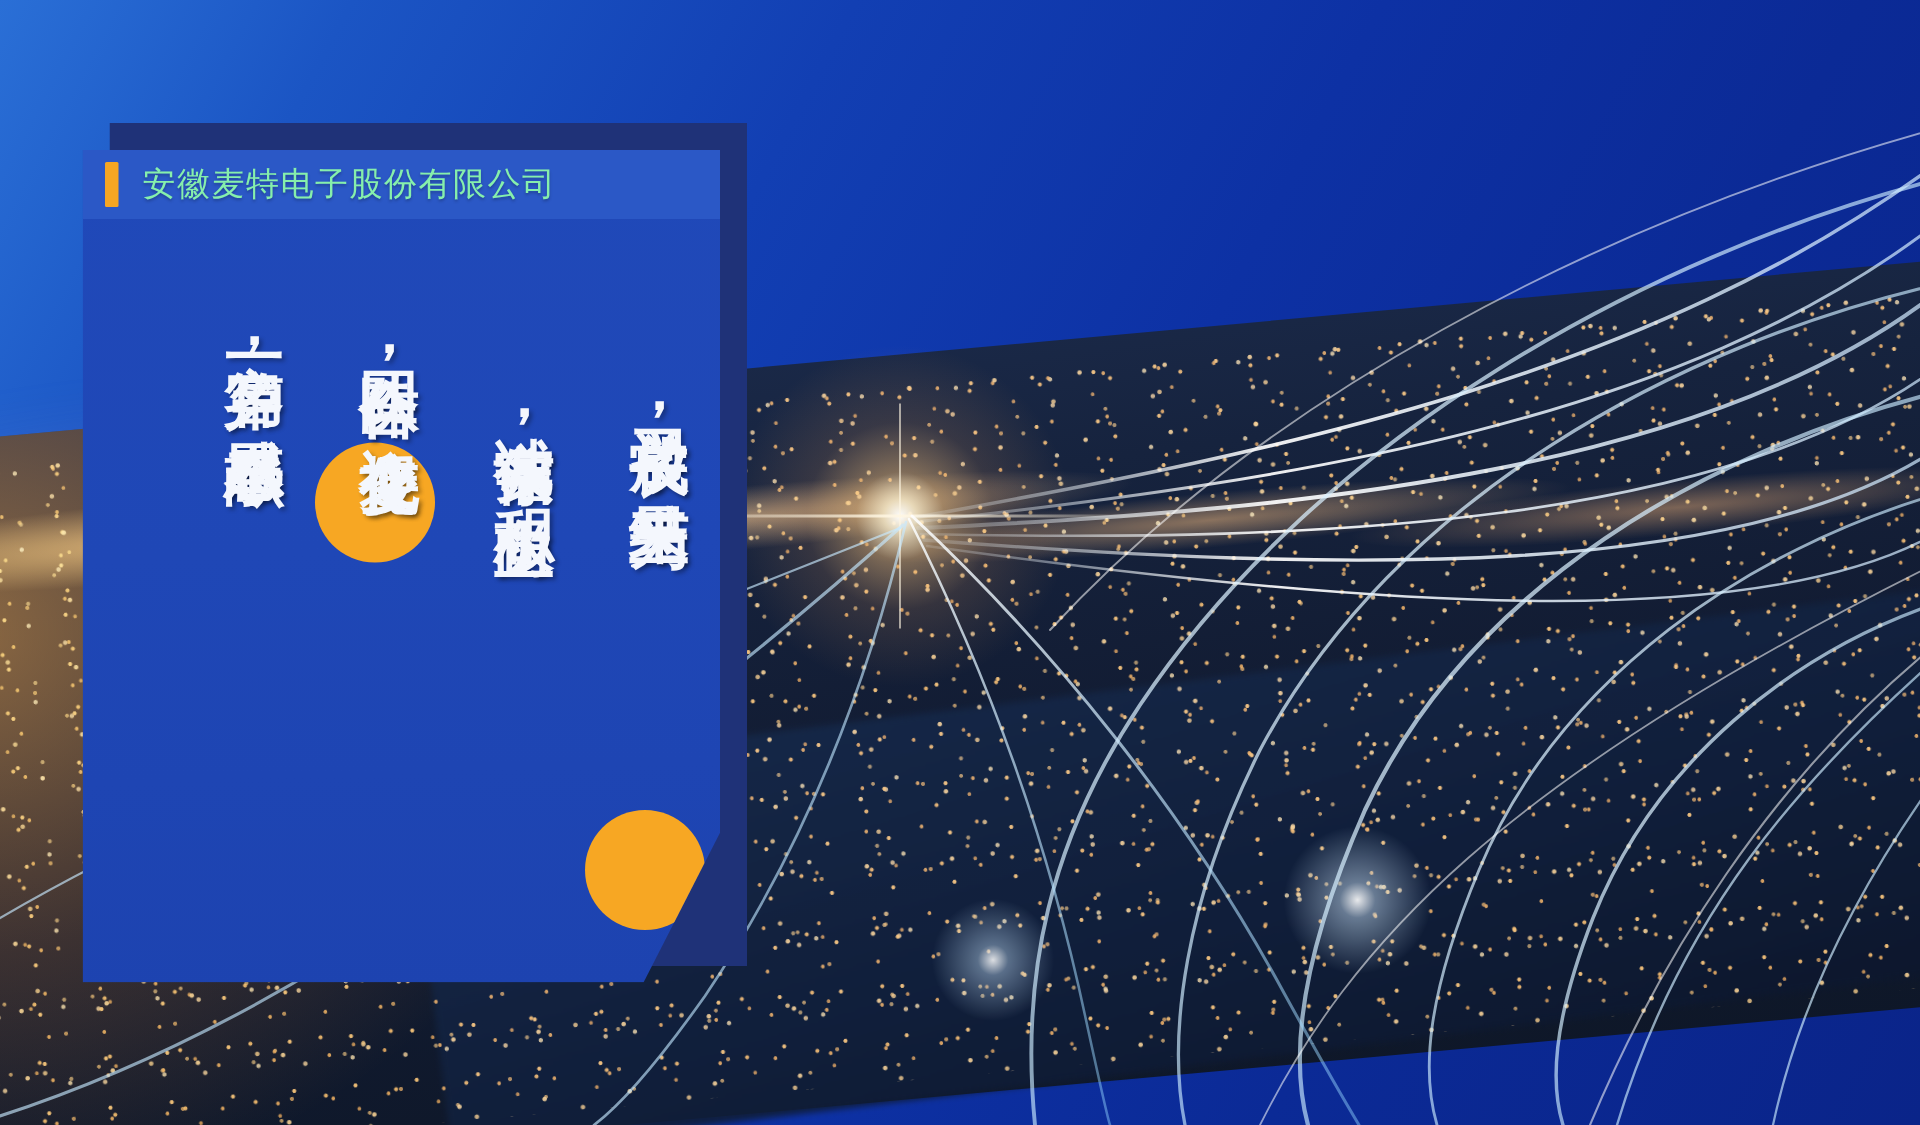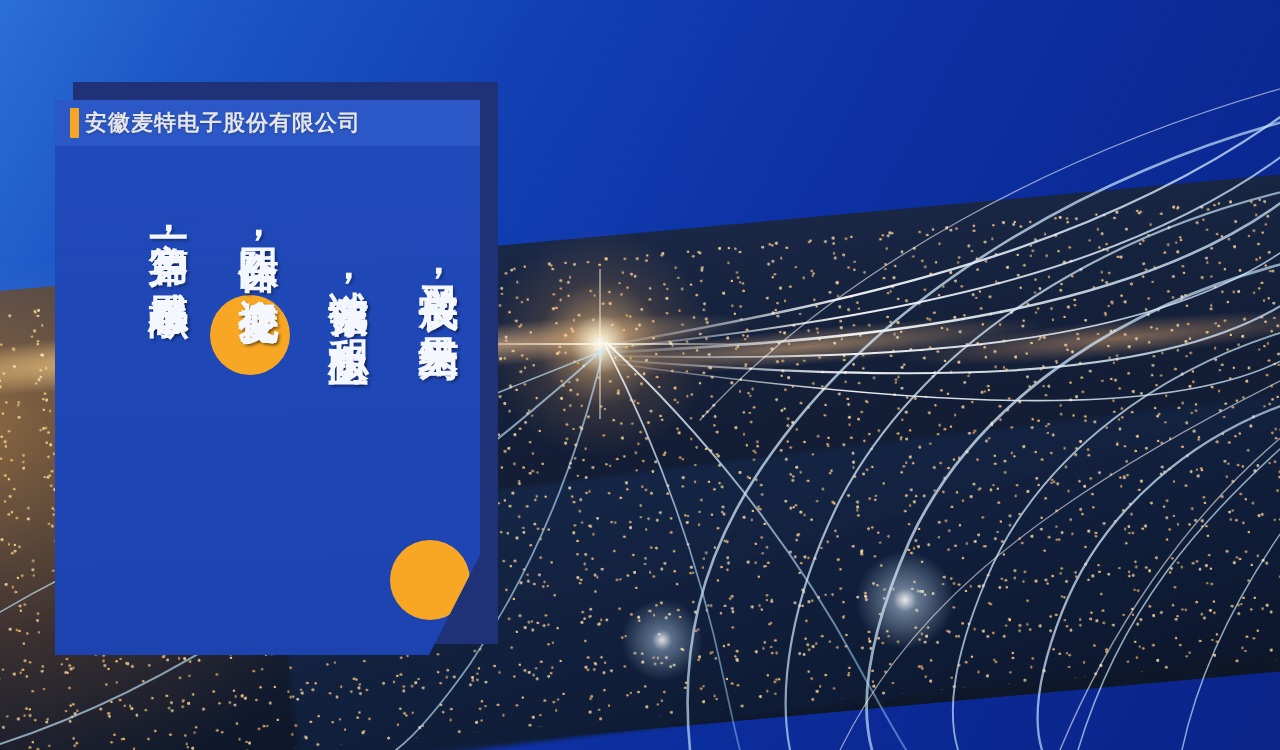--- a/index.html
+++ b/index.html
@@ -116,21 +116,21 @@
   .title-band{
     position:absolute;left:0;top:0;width:425px;height:46px;
     background:#2b58c6;
     display:flex;align-items:center;
   }
   .title-bar{
     width:9px;height:30px;background:#f5a623;margin-left:15px;flex:0 0 auto;
     border-radius:1px;
   }
   .title-text{
-    margin-left:6px;color:#e5e5e5;font-size:22px;font-weight:bold;
+    margin-left:16px;color:#86efac;font-size:22px;font-weight:normal;
     letter-spacing:1px;white-space:nowrap;
     font-family:"DejaVu Serif","Liberation Serif",serif;
     text-shadow:0 1px 2px rgba(0,0,0,.25);
   }
 
   
   .slogans{position:absolute;left:0;top:46px;width:425px;height:509px;}
   .col{
     position:absolute;
     writing-mode:vertical-rl;

